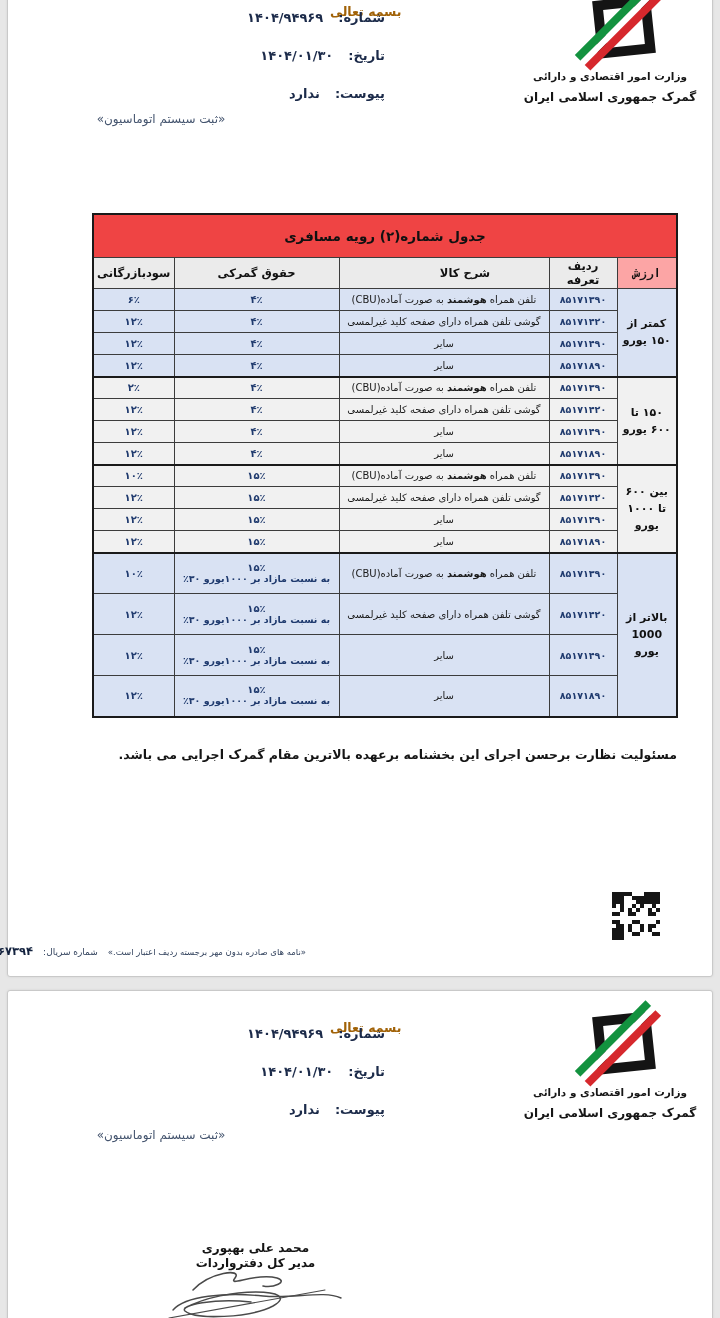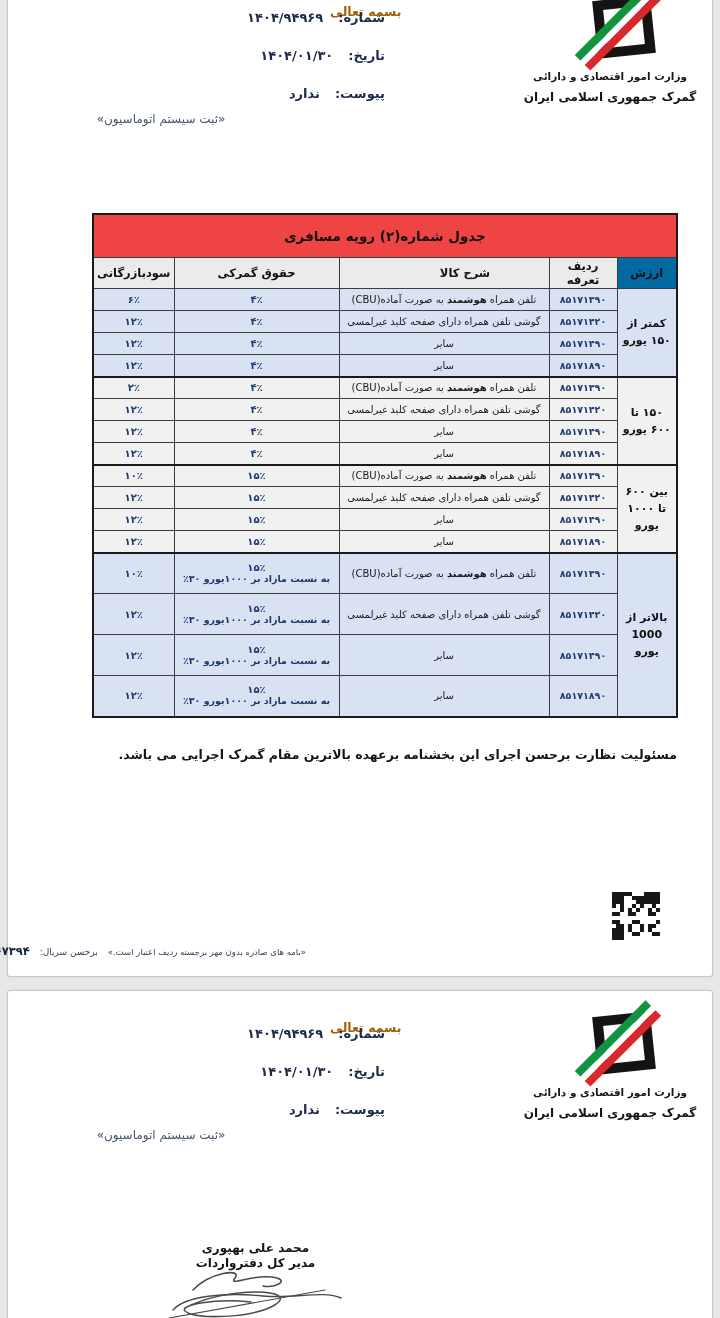--- a/index.html
+++ b/index.html
@@ -98,21 +98,21 @@
         <col style="width:68px">
         <col style="width:210px">
         <col style="width:165px">
         <col style="width:81px">
     </colgroup>
     <thead>
       <tr>
         <td class="tbl-title" colspan="5" style="background: #ef4444;">جدول شماره(۲) رویه مسافری</td>
       </tr>
       <tr>
-        <th class="colhead" style="background: #0369a1;">ارزش</th>
+        <th class="colhead" style="background: #fca5a5; font-family: Liberation Mono, monospace;">ارزش</th>
         <th class="colhead" style="background: rgb(235, 235, 235);">ردیف تعرفه</th>
         <th class="colhead" style="background: rgb(235, 235, 235); padding-left: 44px;">شرح کالا</th>
         <th class="colhead" style="background: rgb(235, 235, 235);">حقوق گمرکی</th>
         <th class="colhead" style="background: rgb(235, 235, 235);">سودبازرگانی</th>
       </tr>
     </thead>
     <tbody>
         <tr class="datarow">
           <td rowspan="4" class="value-cell" style="background: rgb(217, 226, 243);">کمتر از ۱۵۰ یورو</td>
           <td class="tariff-cell" style="background: rgb(217, 226, 243);">۸۵۱۷۱۳۹۰</td>
@@ -360,21 +360,21 @@
       <div></div>
       <div></div>
       <div></div>
       <div></div>
       <div></div>
       <div></div>
     </div>
 
   <div class="footer-line">
     <span class="footer-notice">«نامه های صادره بدون مهر برجسته ردیف اعتبار است.»</span>
-    <span class="serial-lbl">برحسن سریال:</span>
+    <span class="serial-lbl">شماره سریال:</span>
     <span class="serial-val">۱۷۲۶۷۳۹۴</span>
   </div>
 
   <div class="page page2"></div>
 
   <div class="hdr hdr2">
     <div class="bism">بسمه تعالی</div>
     <div class="meta-row m1">
       <span class="lbl">شماره:</span>
       <span class="val">۱۴۰۴/۹۴۹۶۹</span>

